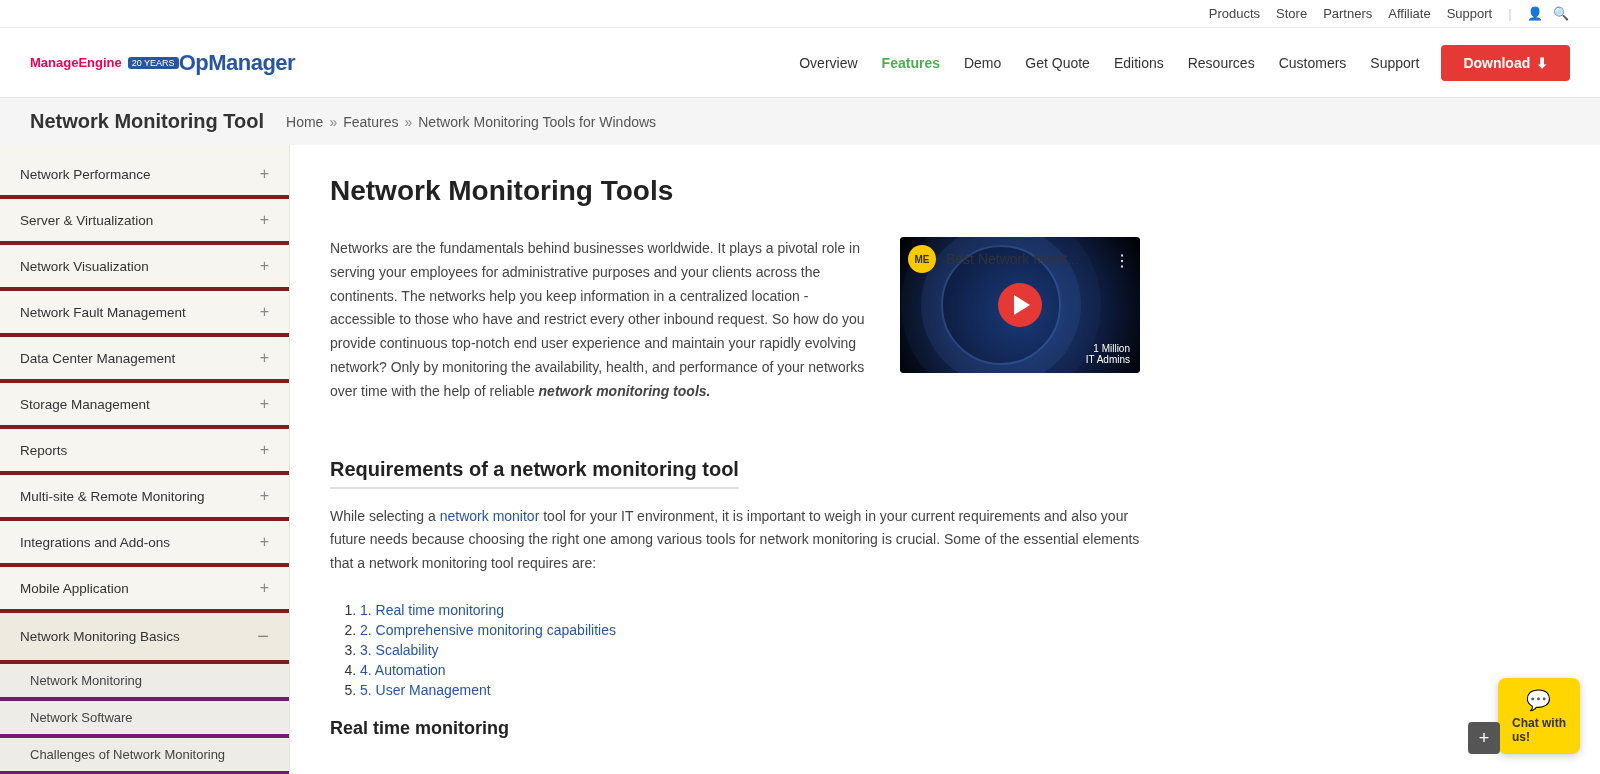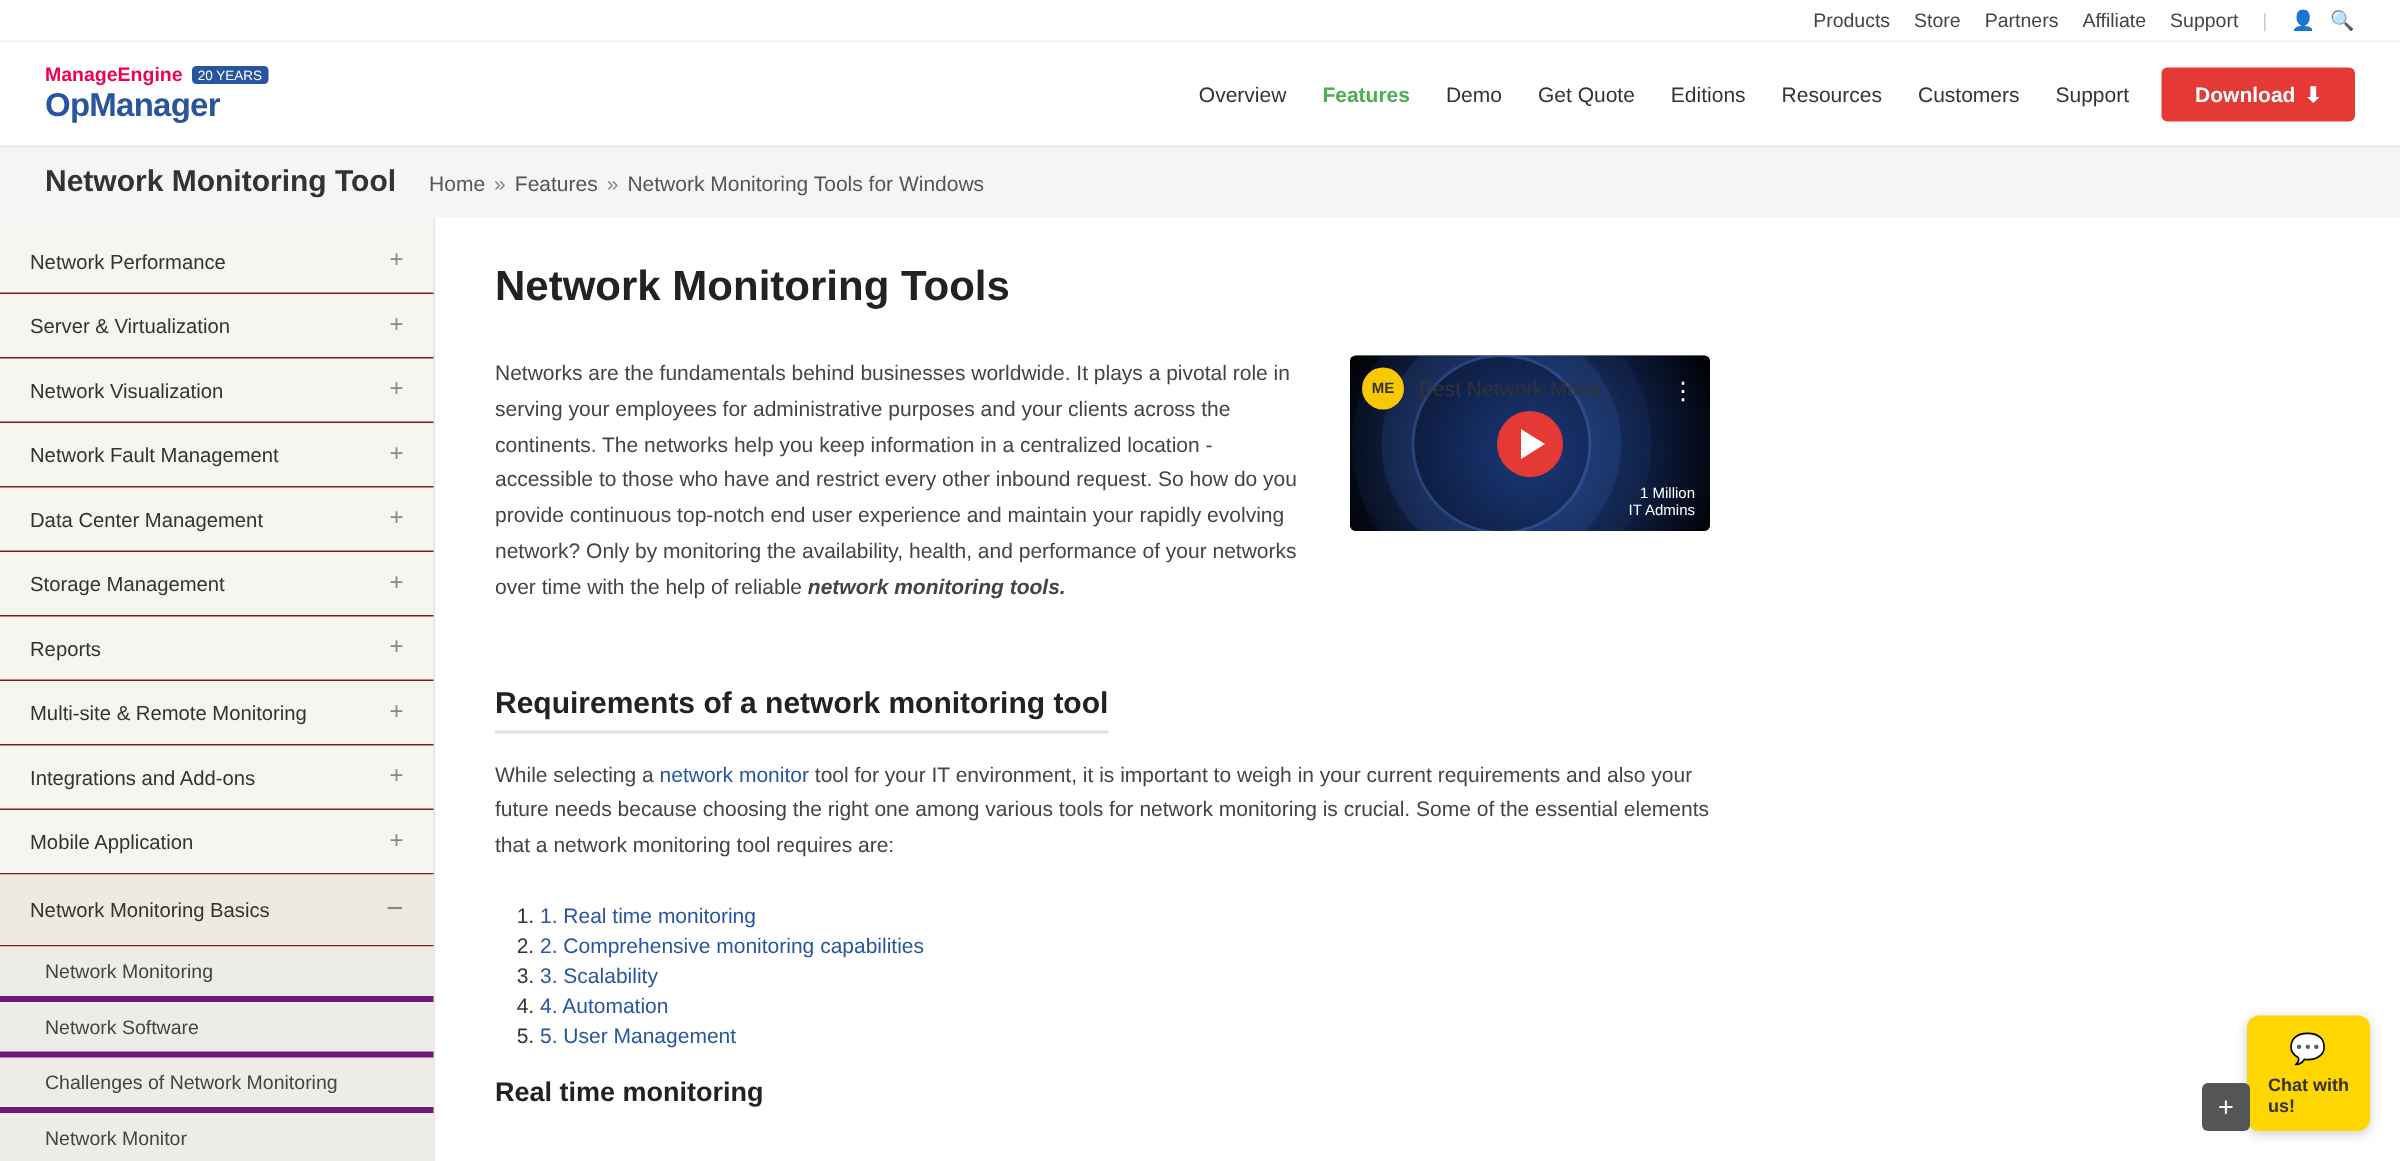--- a/index.html
+++ b/index.html
@@ -25,21 +25,21 @@
 
     
     .main-nav {
       display: flex;
       align-items: center;
       padding: 0 30px;
       background: #fff;
       border-bottom: 1px solid #e5e5e5;
       height: 70px;
     }
-    .logo { display: flex; flex-direction: column; margin-right: auto; }
+    .logo { display: flex; flex-direction: row; margin-right: auto; }
     .logo-top { display: flex; align-items: center; gap: 4px; }
     .logo-me { font-size: 13px; color: #e05; font-weight: 600; }
     .logo-badge {
       background: #2855a0;
       color: #fff;
       font-size: 9px;
       padding: 1px 4px;
       border-radius: 3px;
       margin-left: 2px;
     }
@@ -93,21 +93,21 @@
       min-width: 290px;
       background: #f7f5f0;
       border-right: 1px solid #e5e5e0;
       padding-top: 8px;
     }
     .sidebar-item {
       display: flex;
       justify-content: space-between;
       align-items: center;
       padding: 12px 20px;
-      border-bottom: 1px solid #7f1d1d;
+      border-bottom: 4px solid #7f1d1d;
       cursor: pointer;
       font-size: 13.5px;
       color: #333;
     }
     .sidebar-item.active { background: #eeeae0; }
     .sidebar-item .plus-icon { color: #888; font-size: 16px; }
     .sidebar-item .minus-icon { color: #888; font-size: 20px; font-weight: 300; }
 
     
     .sidebar-sub {
@@ -141,21 +141,21 @@
       margin-bottom: 30px;
       align-items: flex-start;
     }
     .intro-text { flex: 1; font-size: 14px; line-height: 1.7; color: #444; }
     .intro-text strong { font-weight: 700; font-style: italic; }
 
     
     .video-thumb {
       width: 240px;
       min-width: 240px;
-      height: 117px;
+      height: 136px;
       background: #111;
       border-radius: 4px;
       position: relative;
       overflow: hidden;
       cursor: pointer;
     }
     .video-bg {
       width: 100%;
       height: 100%;
       background: radial-gradient(circle at 50% 55%, #1a3a7a 0%, #0d1b3e 60%, #000 100%);

